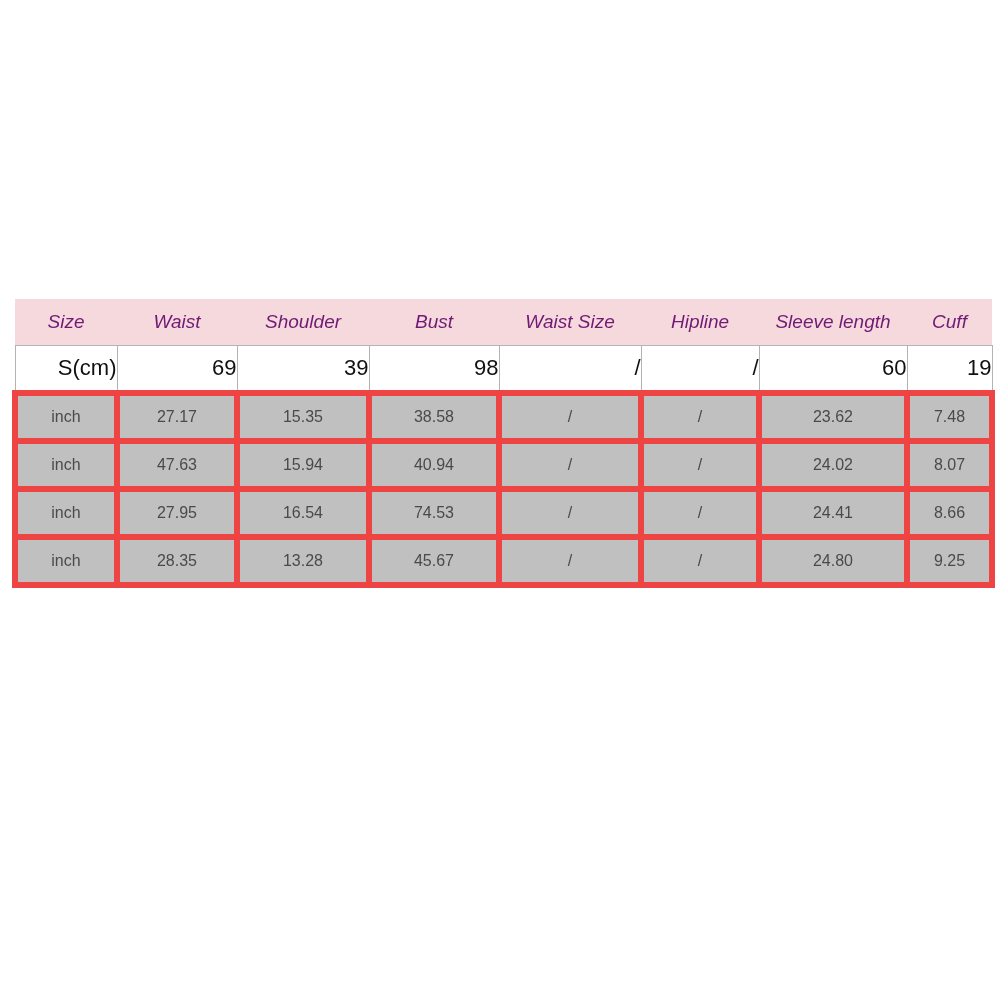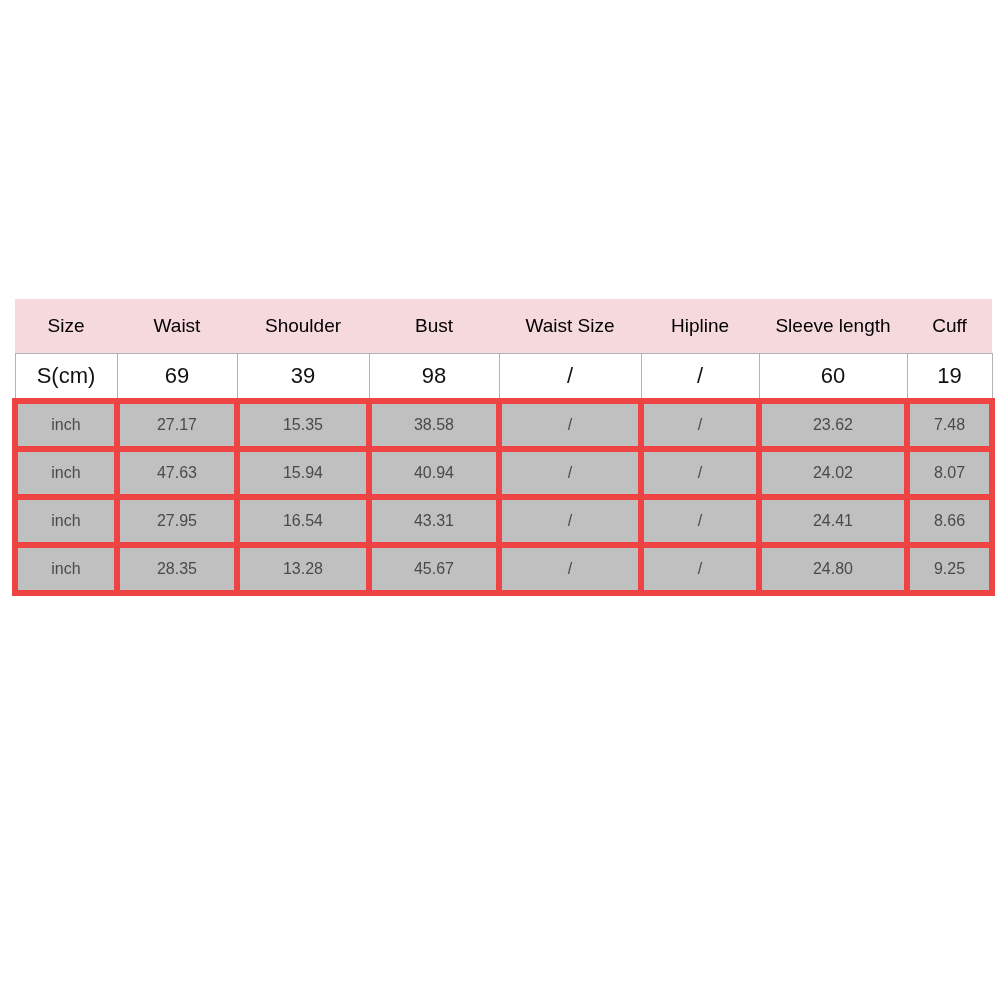--- a/index.html
+++ b/index.html
@@ -30,32 +30,34 @@
     border: 1px solid #ffffff;
     text-align: center;
     vertical-align: middle;
     font-weight: normal;
     color: #1a1a1a;
     padding: 0;
   }
   
   tr.header-row th {
     background: #f6d9dc;
-    height: 54px;
+    height: 46px;
     font-size: 19px;
-    color: #000000;
+    color: #701a75;
     border: none;
+    font-style: italic;
   }
   
   tr.cm-row td {
     background: #ffffff;
     height: 44px;
     font-size: 22px;
     color: #111111;
     border: 1px solid #b3b3b3;
+    text-align: right;
   }
   tr.cm-row td.row-label {
     font-size: 22px;
   }
   
   tr.inch-row td {
     background: #c0c0c0;
     height: 42px;
     font-size: 16px;
     color: #4a4a4a;
@@ -130,21 +132,21 @@
         <td>40.94</td>
         <td>/</td>
         <td>/</td>
         <td>24.02</td>
         <td>8.07</td>
       </tr>
       <tr class="inch-row">
         <td class="row-label">inch</td>
         <td>27.95</td>
         <td>16.54</td>
-        <td>43.31</td>
+        <td>74.53</td>
         <td>/</td>
         <td>/</td>
         <td>24.41</td>
         <td>8.66</td>
       </tr>
       <tr class="inch-row">
         <td class="row-label">inch</td>
         <td>28.35</td>
         <td>13.28</td>
         <td>45.67</td>

